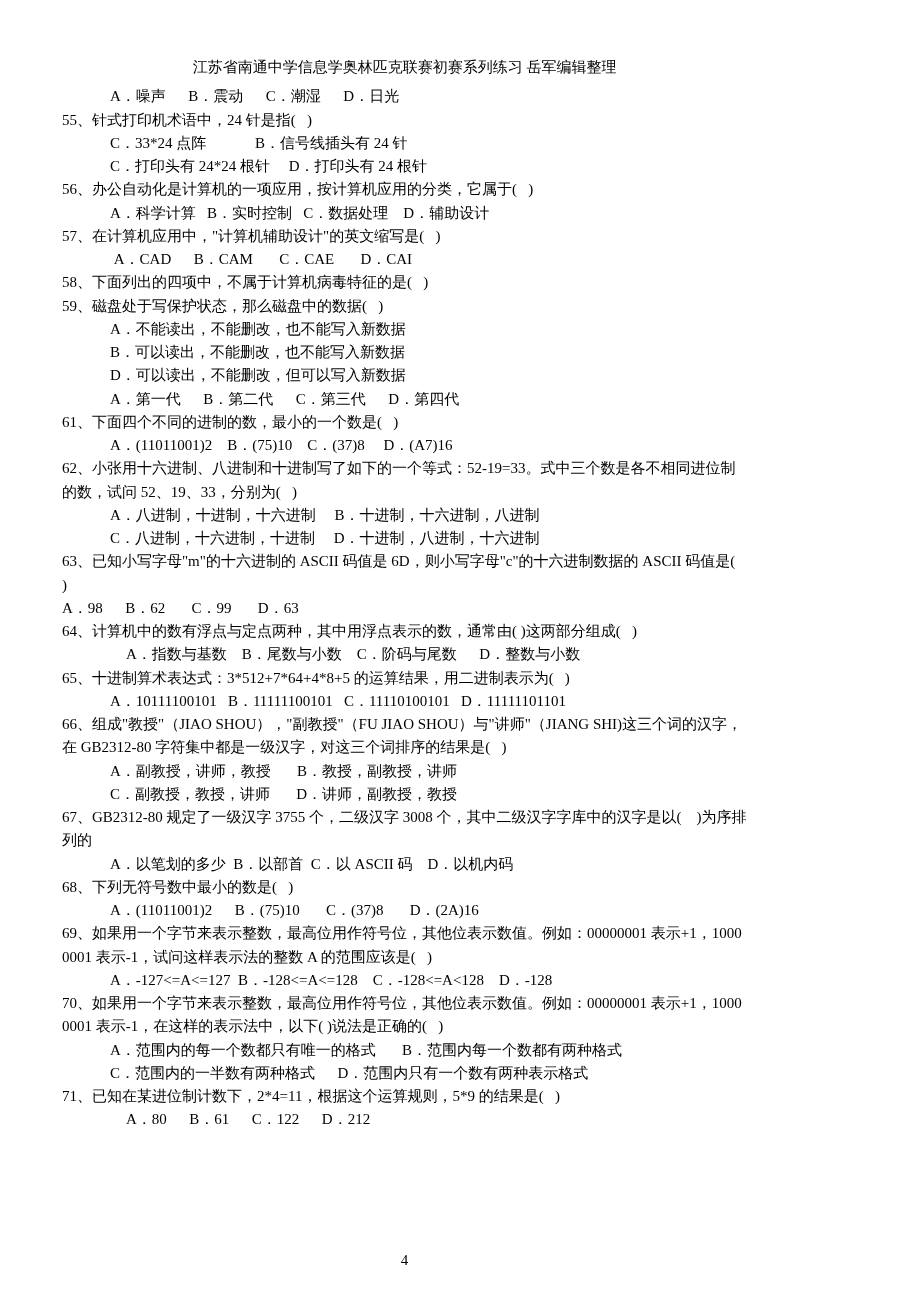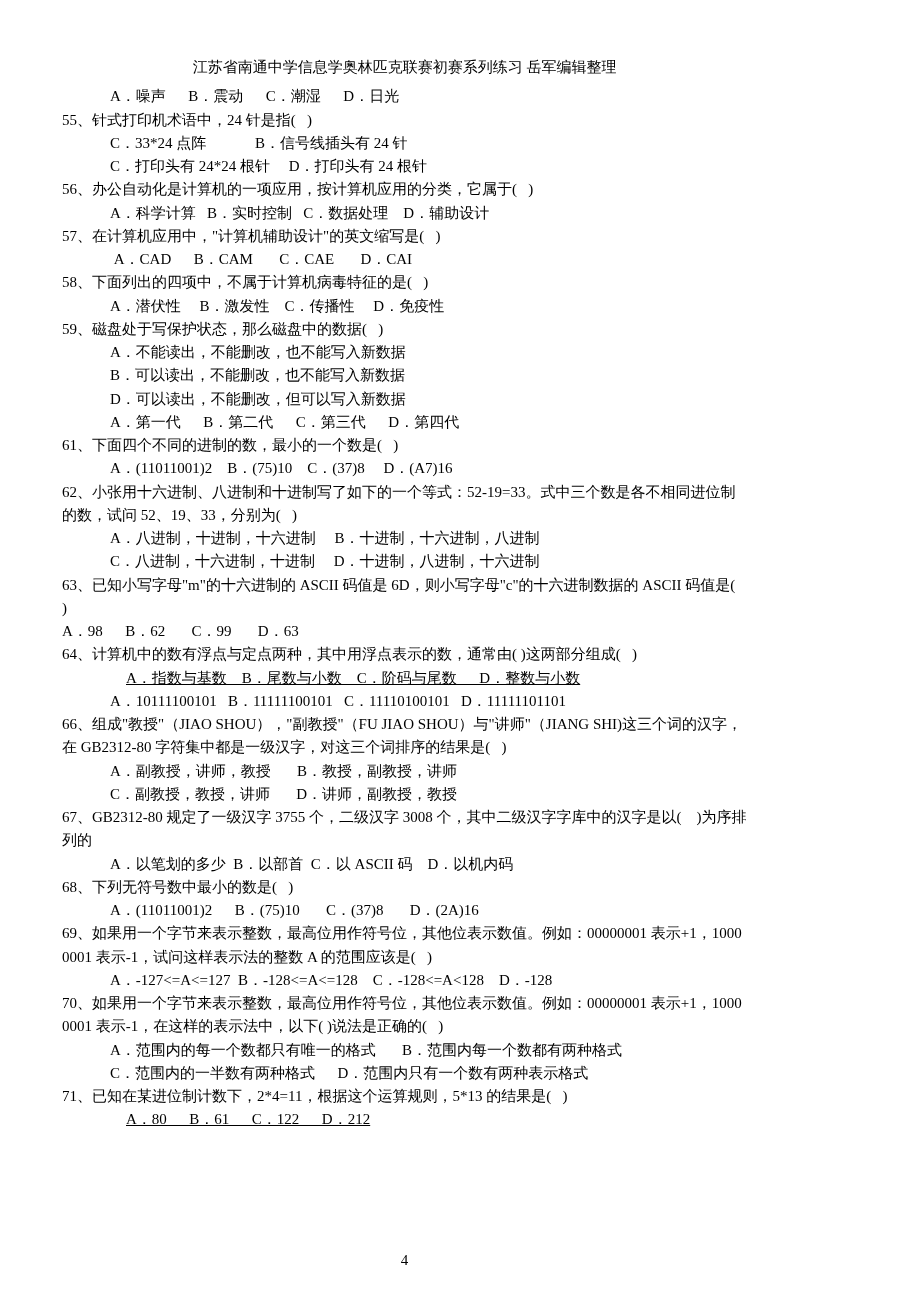--- a/index.html
+++ b/index.html
@@ -21,21 +21,21 @@
   .header {
     text-align: center;
     font-size: 15px;
     margin-bottom: 6px;
   }
   .line {
     white-space: pre-wrap;
     word-break: break-all;
   }
   .indent1 { padding-left: 48px; }
-  .indent2 { padding-left: 64px; text-decoration: underline; }
+  .indent2 { padding-left: 64px; }
   .pagenum {
     position: absolute;
     bottom: 30px;
     left: 0;
     width: 100%;
     text-align: center;
     font-size: 15px;
   }
 </style>
 </head>
@@ -46,45 +46,45 @@
   <div id="body-lines">
       <div class="line indent1">A．噪声      B．震动      C．潮湿      D．日光</div>
       <div class="line ">55、针式打印机术语中，24 针是指(   )</div>
       <div class="line indent1">C．33*24 点阵             B．信号线插头有 24 针</div>
       <div class="line indent1">C．打印头有 24*24 根针     D．打印头有 24 根针</div>
       <div class="line ">56、办公自动化是计算机的一项应用，按计算机应用的分类，它属于(   )</div>
       <div class="line indent1">A．科学计算   B．实时控制   C．数据处理    D．辅助设计</div>
       <div class="line ">57、在计算机应用中，"计算机辅助设计"的英文缩写是(   )</div>
       <div class="line indent1"> A．CAD      B．CAM       C．CAE       D．CAI</div>
       <div class="line ">58、下面列出的四项中，不属于计算机病毒特征的是(   )</div>
-      <div class="line indent1">A．潜伏性     B．激发性    C．传播性     D．免疫性</div>
       <div class="line ">59、磁盘处于写保护状态，那么磁盘中的数据(   )</div>
       <div class="line indent1">A．不能读出，不能删改，也不能写入新数据</div>
       <div class="line indent1">B．可以读出，不能删改，也不能写入新数据</div>
       <div class="line indent1">D．可以读出，不能删改，但可以写入新数据</div>
       <div class="line indent1">A．第一代      B．第二代      C．第三代      D．第四代</div>
       <div class="line ">61、下面四个不同的进制的数，最小的一个数是(   )</div>
       <div class="line indent1">A．(11011001)2    B．(75)10    C．(37)8     D．(A7)16</div>
       <div class="line ">62、小张用十六进制、八进制和十进制写了如下的一个等式：52-19=33。式中三个数是各不相同进位制的数，试问 52、19、33，分别为(   )</div>
       <div class="line indent1">A．八进制，十进制，十六进制     B．十进制，十六进制，八进制</div>
       <div class="line indent1">C．八进制，十六进制，十进制     D．十进制，八进制，十六进制</div>
       <div class="line ">63、已知小写字母"m"的十六进制的 ASCII 码值是 6D，则小写字母"c"的十六进制数据的 ASCII 码值是(   )</div>
       <div class="line ">A．98      B．62       C．99       D．63</div>
       <div class="line ">64、计算机中的数有浮点与定点两种，其中用浮点表示的数，通常由( )这两部分组成(   )</div>
       <div class="line indent2">A．指数与基数    B．尾数与小数    C．阶码与尾数      D．整数与小数</div>
+      <div class="line ">65、十进制算术表达式：3*512+7*64+4*8+5 的运算结果，用二进制表示为(   )</div>
       <div class="line indent1">A．10111100101   B．11111100101   C．11110100101   D．11111101101</div>
       <div class="line ">66、组成"教授"（JIAO SHOU），"副教授"（FU JIAO SHOU）与"讲师"（JIANG SHI)这三个词的汉字，在 GB2312-80 字符集中都是一级汉字，对这三个词排序的结果是(   )</div>
       <div class="line indent1">A．副教授，讲师，教授       B．教授，副教授，讲师</div>
       <div class="line indent1">C．副教授，教授，讲师       D．讲师，副教授，教授</div>
       <div class="line ">67、GB2312-80 规定了一级汉字 3755 个，二级汉字 3008 个，其中二级汉字字库中的汉字是以(    )为序排列的</div>
       <div class="line indent1">A．以笔划的多少  B．以部首  C．以 ASCII 码    D．以机内码</div>
       <div class="line ">68、下列无符号数中最小的数是(   )</div>
       <div class="line indent1">A．(11011001)2      B．(75)10       C．(37)8       D．(2A)16</div>
       <div class="line ">69、如果用一个字节来表示整数，最高位用作符号位，其他位表示数值。例如：00000001 表示+1，10000001 表示-1，试问这样表示法的整数 A 的范围应该是(   )</div>
       <div class="line indent1">A．-127&lt;=A&lt;=127  B．-128&lt;=A&lt;=128    C．-128&lt;=A&lt;128    D．-128</div>
       <div class="line ">70、如果用一个字节来表示整数，最高位用作符号位，其他位表示数值。例如：00000001 表示+1，10000001 表示-1，在这样的表示法中，以下( )说法是正确的(   )</div>
       <div class="line indent1">A．范围内的每一个数都只有唯一的格式       B．范围内每一个数都有两种格式</div>
       <div class="line indent1">C．范围内的一半数有两种格式      D．范围内只有一个数有两种表示格式</div>
-      <div class="line ">71、已知在某进位制计数下，2*4=11，根据这个运算规则，5*13 的结果是(   )</div>
+      <div class="line ">71、已知在某进位制计数下，2*4=11，根据这个运算规则，5*9 的结果是(   )</div>
       <div class="line indent2">A．80      B．61      C．122      D．212</div>
     </div>
   <div class="pagenum">4</div>
 </div>
 
 </body></html>

